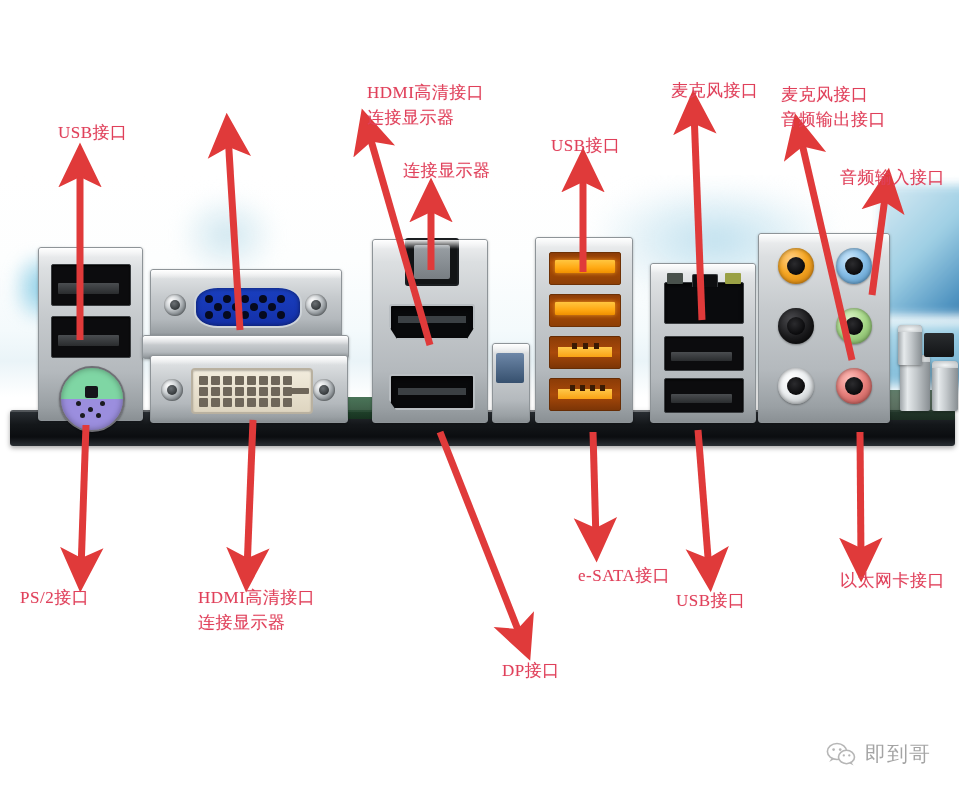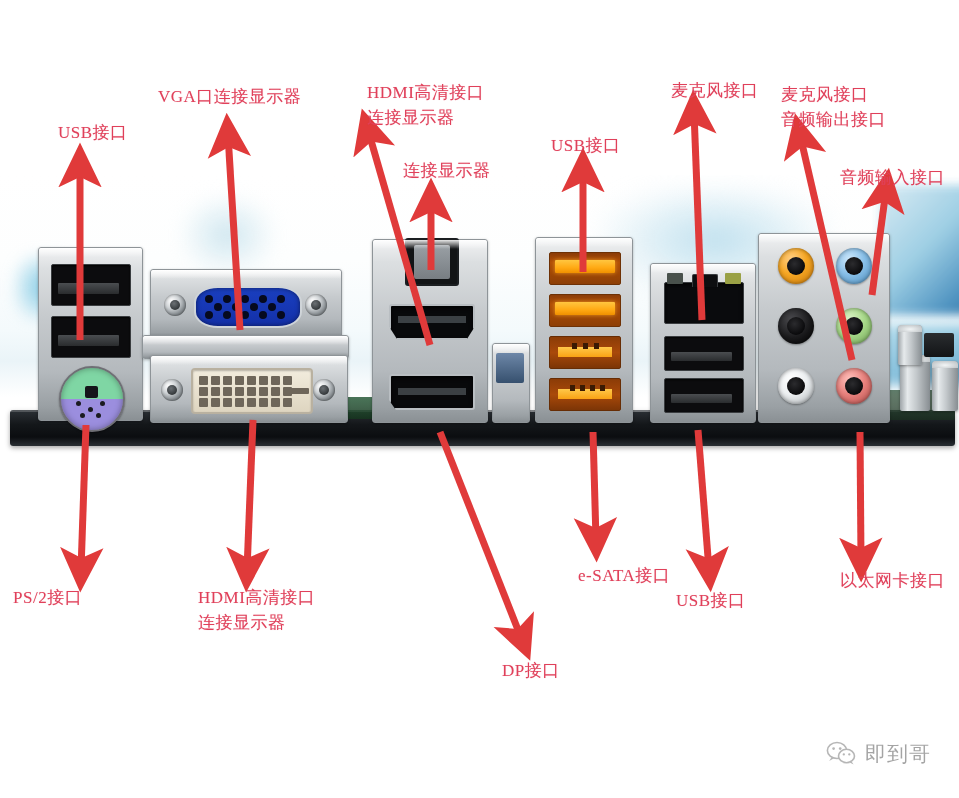--- a/index.html
+++ b/index.html
@@ -253,21 +253,21 @@
     line-height:25px;
     font-family:"Liberation Serif","DejaVu Serif",serif;
     white-space:pre;
     text-shadow:0 0 1px rgba(224,64,90,.25);
     letter-spacing:.5px;
   }
 
   
   #watermark{
     position:absolute;right:28px;bottom:30px;
-    display:flex;align-items:center;gap:9px;opacity:.62;
+    display:flex;align-items:flex-end;gap:9px;opacity:.62;
   }
   #watermark .wm-text{
     font-family:"Liberation Sans","DejaVu Sans",sans-serif;
     font-size:21px;color:#6e6e6e;letter-spacing:1px;
   }
 </style>
 </head>
 <body>
 
 <div id="stage">
@@ -501,37 +501,36 @@
       <path d="M698,430 L709,570" stroke="#e03a3a" stroke-width="7" fill="none" marker-end="url(#ah)"></path>
     </g>
 
     <g>
       <path d="M860,432 L861,560" stroke="#e03a3a" stroke-width="7" fill="none" marker-end="url(#ah)"></path>
     </g>
   </svg>
 
   <div class="label" style="left:58px;top:120px;">USB接口</div>
 
-  <div class="label" style="left:158px;top:84px;">VGA口连接显示器</div>
 
   <div class="label" style="left:367px;top:80px;">HDMI高清接口</div>
   <div class="label" style="left:367px;top:105px;">连接显示器</div>
 
   <div class="label" style="left:403px;top:158px;">连接显示器</div>
 
   <div class="label" style="left:551px;top:133px;">USB接口</div>
 
   <div class="label" style="left:671px;top:78px;">麦克风接口</div>
 
   <div class="label" style="left:781px;top:82px;">麦克风接口</div>
   <div class="label" style="left:781px;top:107px;">音频输出接口</div>
 
   <div class="label" style="left:840px;top:165px;">音频输入接口</div>
 
-  <div class="label" style="left:13px;top:585px;">PS/2接口</div>
+  <div class="label" style="left:20px;top:585px;">PS/2接口</div>
 
   <div class="label" style="left:198px;top:585px;">HDMI高清接口</div>
   <div class="label" style="left:198px;top:610px;">连接显示器</div>
 
   <div class="label" style="left:502px;top:658px;">DP接口</div>
 
   <div class="label" style="left:578px;top:563px;">e-SATA接口</div>
 
   <div class="label" style="left:676px;top:588px;">USB接口</div>
 

